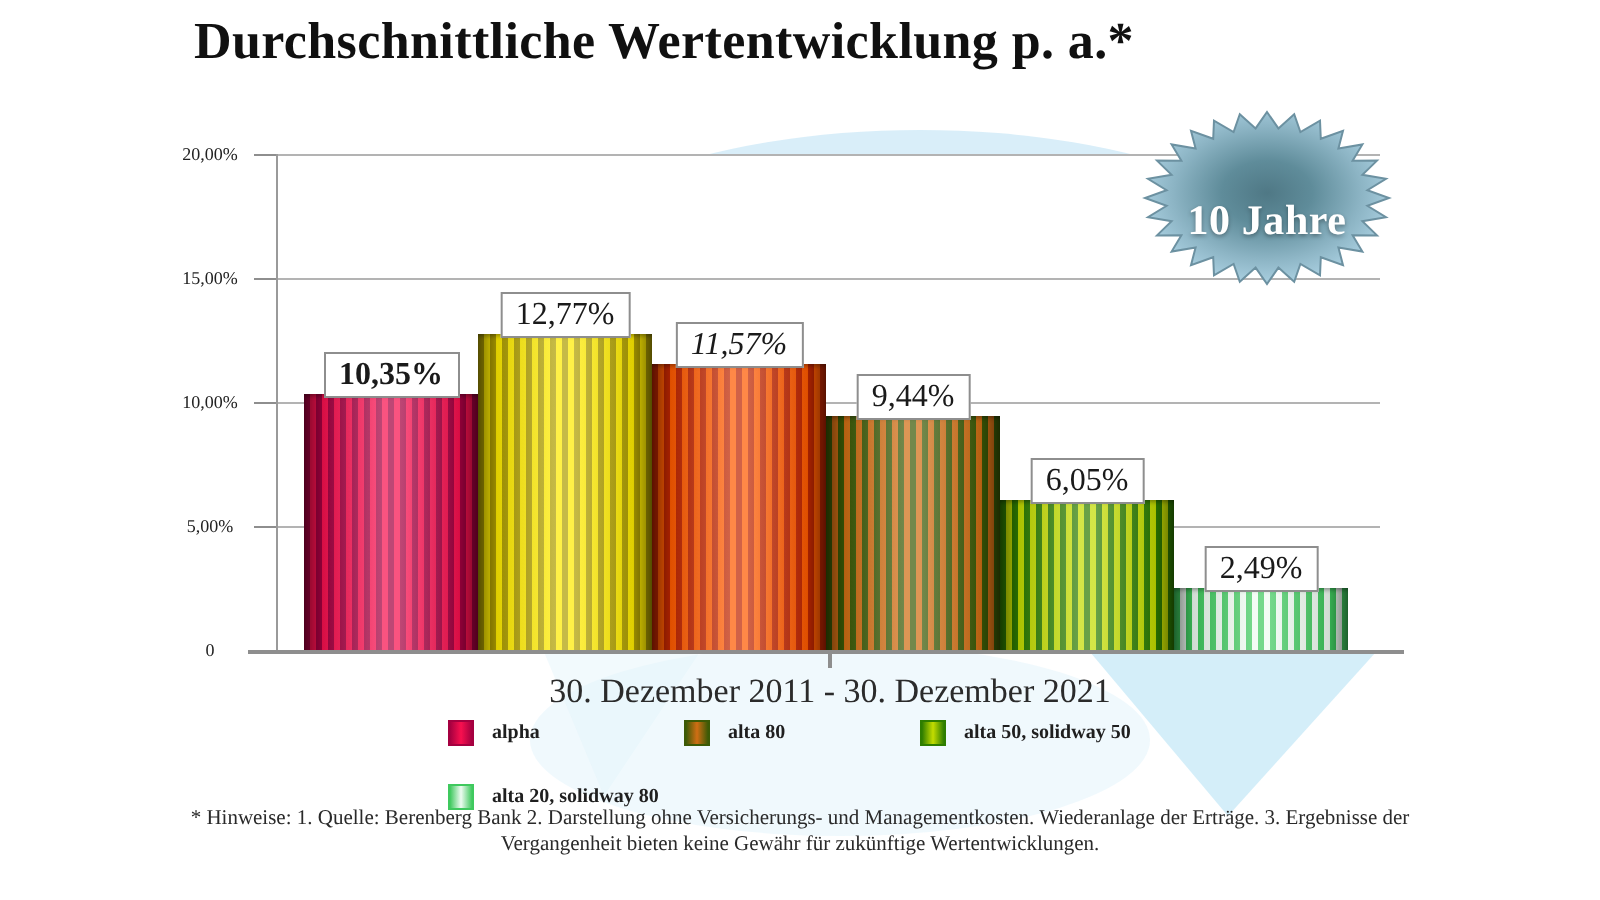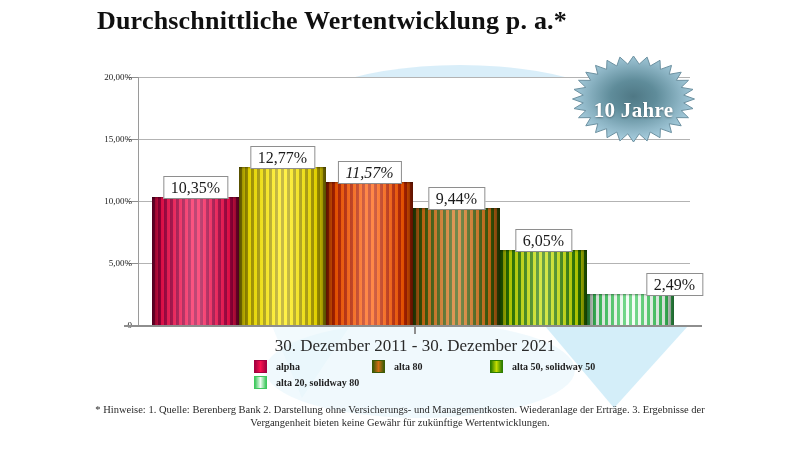--- a/index.html
+++ b/index.html
@@ -11,31 +11,31 @@
   #main-title { position:absolute; top:6px; left:0; width:664px; text-align:center;
     font-size:26px; font-weight:bold; color:#101010; letter-spacing:0.2px; z-index:2; }
 
   #plot-bg { position:absolute; left:138px; top:77px; width:552px; height:248px; background:#ffffff; z-index:1; }
   #y-axis   { position:absolute; left:138px; top:77px; width:1px; height:248px; background:#9a9a9a; z-index:2; }
   #x-axis   { position:absolute; left:124px; top:325px; width:578px; height:2px; background:#8e8e8e; z-index:2; }
   #x-axis-tick { position:absolute; left:414px; top:327px; width:2px; height:7px; background:#8e8e8e; z-index:2; }
 
   .gridline { position:absolute; left:139px; width:551px; height:1px; background:#b3b3b3; z-index:2; }
   .ytick    { position:absolute; left:127px; width:11px; height:1px; background:#8e8e8e; z-index:2; }
-  .ylabel   { position:absolute; left:78px; width:54px; text-align:right; font-size:9px; color:#222; z-index:2; }
+  .ylabel   { position:absolute; left:78px; width:54px; text-align:center; font-size:9px; color:#222; z-index:2; }
 
   .bar { position:absolute; z-index:2; }
   .vlabel { position:absolute; background:#ffffff; border:1px solid #8e8e8e; height:21px; line-height:21px;
     padding:0 7px; font-size:16px; color:#1a1a1a; z-index:3; white-space:nowrap; transform:translateX(-50%); }
 
   #date-label { position:absolute; left:10px; top:336px; width:810px; text-align:center;
     font-size:17px; color:#2b2b2b; z-index:3; }
 
   #legend { position:absolute; left:224px; top:359px; z-index:3; display:grid;
-    grid-template-columns:118px 118px 140px; grid-auto-rows:15px; row-gap:1px;margin-left:30px; }
+    grid-template-columns:118px 118px 140px; grid-auto-rows:15px; row-gap:17px; }
   .legend-item { display:flex; align-items:center; }
   .legend-swatch { width:11px; height:11px; margin-right:9px; flex:0 0 auto; }
   .legend-label { font-size:10px; font-weight:bold; color:#1f1f1f; white-space:nowrap; }
 
   #footnote { position:absolute; left:60px; top:403px; width:680px; text-align:center;
     font-size:10.5px; line-height:13px; color:#2a2a2a; z-index:2; }
   #footnote .fline { white-space:nowrap; }
 
   #badge { position:absolute; left:570px; top:54px; width:127px; height:90px; z-index:4; }
   #badge svg { position:absolute; left:0; top:0; width:127px; height:90px; }
@@ -72,31 +72,31 @@
       <div class="ytick" style="top: 263px;"></div>
       <div class="ylabel" style="top: 258px;">5,00%</div>
       <div class="ytick" style="top: 325px;"></div>
       <div class="ylabel" style="top: 320px;">0</div>
     </div>
   <div id="y-axis"></div>
   <div id="x-axis"></div>
   <div id="x-axis-tick"></div>
   <div id="bar-layer">
       <div class="bar" style="left: 152px; top: 196.7px; width: 87px; height: 128.3px; background-image: linear-gradient(90deg, rgba(0, 0, 0, 0.5) 0%, rgba(0, 0, 0, 0.12) 11%, rgba(255, 255, 255, 0.28) 45%, rgba(255, 255, 255, 0.28) 55%, rgba(0, 0, 0, 0.12) 89%, rgba(0, 0, 0, 0.5) 100%), repeating-linear-gradient(90deg, rgb(165, 0, 64) 0px, rgb(165, 0, 64) 3px, rgb(248, 16, 79) 3px, rgb(248, 16, 79) 6px); box-shadow: rgba(0, 0, 0, 0.35) 0px 2px 2px -1px inset;"></div>
-      <div class="vlabel" style="left: 195.5px; top: 175.7px;">10,35%</div>
+      <div class="vlabel" style="left: 195.5px; top: 175.7px; font-weight: bold;">10,35%</div>
       <div class="bar" style="left: 239px; top: 166.7px; width: 87px; height: 158.3px; background-image: linear-gradient(90deg, rgba(0, 0, 0, 0.5) 0%, rgba(0, 0, 0, 0.12) 11%, rgba(255, 255, 255, 0.28) 45%, rgba(255, 255, 255, 0.28) 55%, rgba(0, 0, 0, 0.12) 89%, rgba(0, 0, 0, 0.5) 100%), repeating-linear-gradient(90deg, rgb(176, 160, 0) 0px, rgb(176, 160, 0) 3px, rgb(255, 236, 0) 3px, rgb(255, 236, 0) 6px); box-shadow: rgba(0, 0, 0, 0.35) 0px 2px 2px -1px inset;"></div>
       <div class="vlabel" style="left: 282.5px; top: 145.7px;">12,77%</div>
       <div class="bar" style="left: 326px; top: 181.5px; width: 87px; height: 143.5px; background-image: linear-gradient(90deg, rgba(0, 0, 0, 0.5) 0%, rgba(0, 0, 0, 0.12) 11%, rgba(255, 255, 255, 0.28) 45%, rgba(255, 255, 255, 0.28) 55%, rgba(0, 0, 0, 0.12) 89%, rgba(0, 0, 0, 0.5) 100%), repeating-linear-gradient(90deg, rgb(191, 38, 0) 0px, rgb(191, 38, 0) 3px, rgb(255, 90, 0) 3px, rgb(255, 90, 0) 6px); box-shadow: rgba(0, 0, 0, 0.35) 0px 2px 2px -1px inset;"></div>
       <div class="vlabel" style="left: 369.5px; top: 160.5px; font-style: italic;">11,57%</div>
       <div class="bar" style="left: 413px; top: 207.9px; width: 87px; height: 117.1px; background-image: linear-gradient(90deg, rgba(0, 0, 0, 0.5) 0%, rgba(0, 0, 0, 0.12) 11%, rgba(255, 255, 255, 0.28) 45%, rgba(255, 255, 255, 0.28) 55%, rgba(0, 0, 0, 0.12) 89%, rgba(0, 0, 0, 0.5) 100%), repeating-linear-gradient(90deg, rgb(60, 90, 6) 0px, rgb(60, 90, 6) 3px, rgb(208, 110, 20) 3px, rgb(208, 110, 20) 6px); box-shadow: rgba(0, 0, 0, 0.35) 0px 2px 2px -1px inset;"></div>
       <div class="vlabel" style="left: 456.5px; top: 186.9px;">9,44%</div>
       <div class="bar" style="left: 500px; top: 250px; width: 87px; height: 75px; background-image: linear-gradient(90deg, rgba(0, 0, 0, 0.5) 0%, rgba(0, 0, 0, 0.12) 11%, rgba(255, 255, 255, 0.28) 45%, rgba(255, 255, 255, 0.28) 55%, rgba(0, 0, 0, 0.12) 89%, rgba(0, 0, 0, 0.5) 100%), repeating-linear-gradient(90deg, rgb(46, 125, 0) 0px, rgb(46, 125, 0) 3px, rgb(195, 220, 0) 3px, rgb(195, 220, 0) 6px); box-shadow: rgba(0, 0, 0, 0.35) 0px 2px 2px -1px inset;"></div>
       <div class="vlabel" style="left: 543.5px; top: 229px;">6,05%</div>
       <div class="bar" style="left: 587px; top: 294.1px; width: 87px; height: 30.9px; background-image: linear-gradient(90deg, rgba(0, 0, 0, 0.5) 0%, rgba(0, 0, 0, 0.12) 11%, rgba(255, 255, 255, 0.28) 45%, rgba(255, 255, 255, 0.28) 55%, rgba(0, 0, 0, 0.12) 89%, rgba(0, 0, 0, 0.5) 100%), repeating-linear-gradient(90deg, rgb(63, 201, 94) 0px, rgb(63, 201, 94) 3px, rgb(238, 251, 241) 3px, rgb(238, 251, 241) 6px); box-shadow: rgba(0, 0, 0, 0.35) 0px 2px 2px -1px inset;"></div>
-      <div class="vlabel" style="left: 630.5px; top: 273.1px; margin-left: 44px;">2,49%</div>
+      <div class="vlabel" style="left: 630.5px; top: 273.1px;">2,49%</div>
     </div>
 
   <div id="badge">
     <svg viewBox="0 0 127 90">
       <defs>
         <radialGradient id="badge-grad" cx="50%" cy="47%" r="62%">
           <stop offset="0%" stop-color="#4f7885"></stop>
             <stop offset="30%" stop-color="#5f8c9a"></stop>
             <stop offset="62%" stop-color="#8cb4c4"></stop>
           <stop offset="85%" stop-color="#a9cfe0"></stop>

